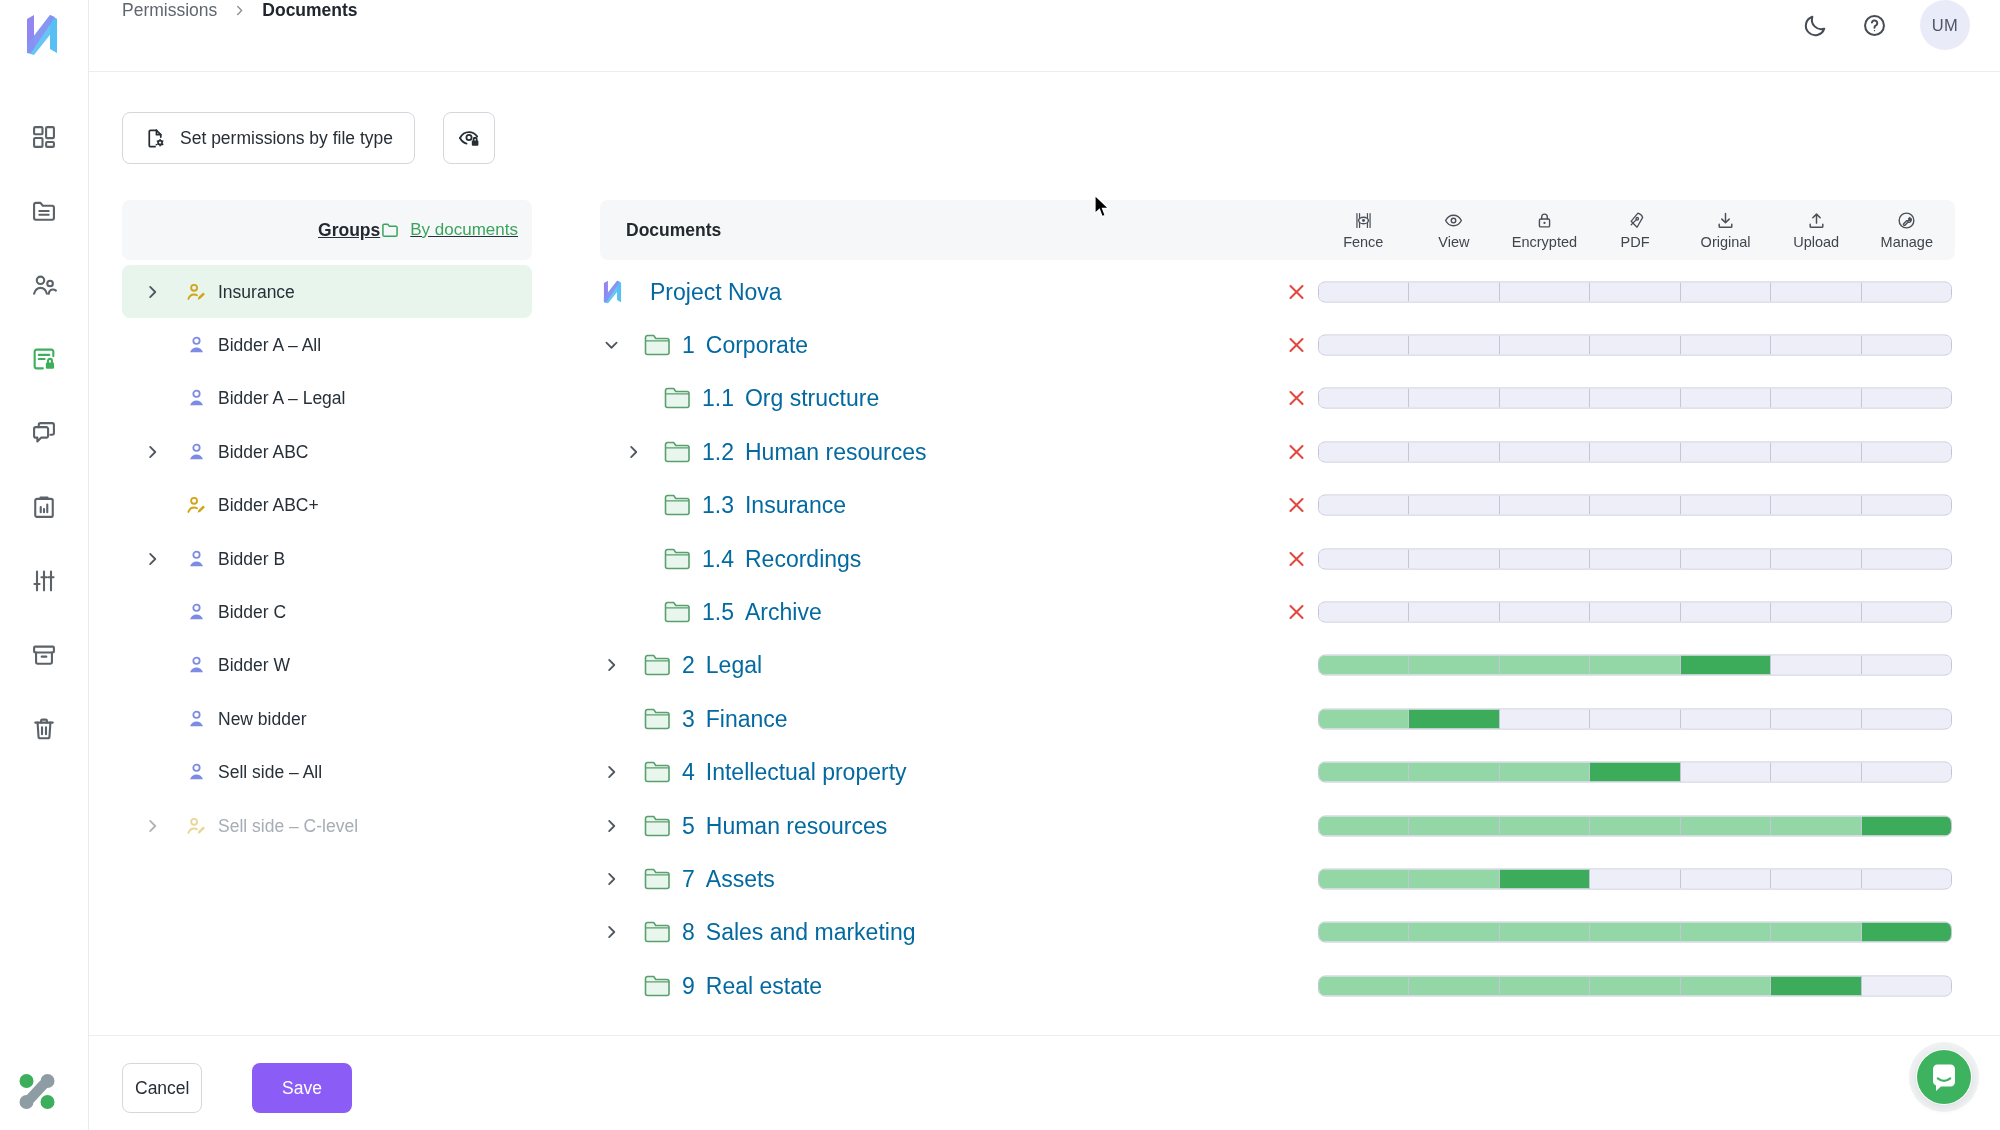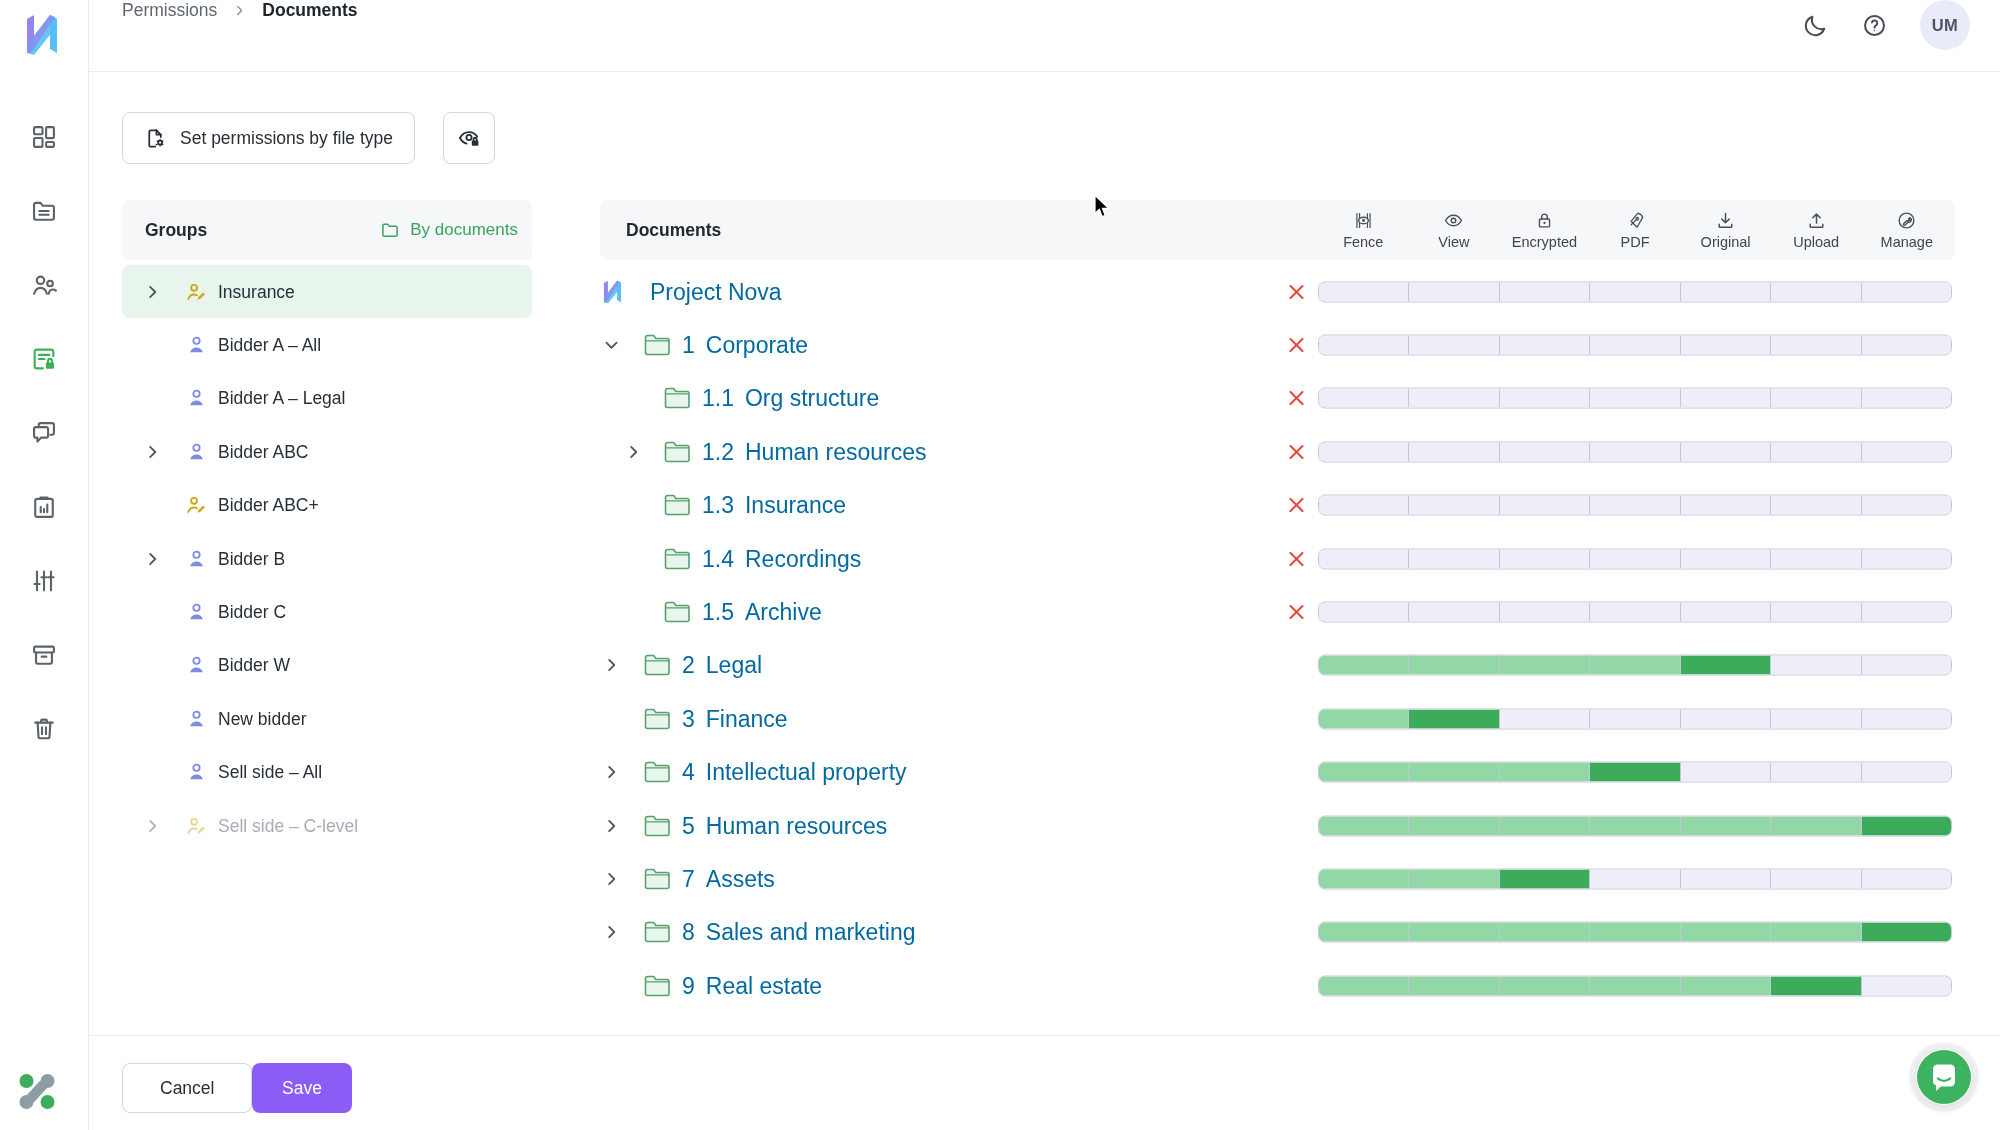--- a/index.html
+++ b/index.html
@@ -21,35 +21,35 @@
 
   
   .topbar{position:absolute;left:88px;top:0;width:1912px;height:72px;border-bottom:1px solid #ECEDF0;display:flex;align-items:flex-start;background:#fff;box-sizing:border-box;}
   .breadcrumb{margin-left:34px;display:flex;align-items:center;gap:16px;font-size:17.5px;}
   .bc-section{color:#5F6670;cursor:pointer;}
   .bc-sep{width:13px;height:13px;color:#8A9099;}
   .bc-current{color:#20262E;font-weight:700;}
   .topbar-right{margin-left:auto;display:flex;align-items:center;gap:32px;padding-right:30px;}
   .top-icon{width:27px;height:27px;color:#464C55;cursor:pointer;}
   .top-icon svg{width:27px;height:27px;}
-  .avatar{width:50px;height:50px;border-radius:50%;background:#E9EBF8;color:#4E5568;display:flex;align-items:center;justify-content:center;font-size:16.5px;font-weight:700;letter-spacing:.5px;cursor:pointer;}
+  .avatar{width:50px;height:50px;border-radius:50%;background:#E9EBF8;color:#4E5568;display:flex;align-items:center;justify-content:center;font-size:16.5px;font-weight:400;letter-spacing:.5px;cursor:pointer;}
 
   
   .toolbar{position:absolute;left:122px;top:112px;display:flex;gap:28px;}
   .btn-outline{height:52px;border:1px solid #D4D7DC;border-radius:8px;background:#fff;display:flex;align-items:center;gap:13px;padding:0 21px;font-size:17.5px;color:#272E36;cursor:pointer;font-family:inherit;}
   .btn-outline .icon svg{width:23px;height:23px;color:#272E36;}
   .btn-square{width:52px;height:52px;border:1px solid #D4D7DC;border-radius:8px;background:#fff;display:flex;align-items:center;justify-content:center;cursor:pointer;}
   .btn-square svg{width:24px;height:24px;color:#272E36;}
 
   
   .panel-header{height:60px;background:#F6F7F9;border-radius:8px;display:flex;align-items:center;box-sizing:border-box;}
   .panel-title{font-weight:700;font-size:17.5px;color:#23292F;}
 
   .groups-panel{position:absolute;left:122px;top:200px;width:410px;}
-  .groups-header{justify-content:space-between;padding:0 14px 0 23px;}
+  .groups-header{justify-content:flex-end;padding:0 14px 0 23px;text-decoration:underline;}
   .by-documents{display:flex;align-items:center;gap:10px;color:#3AA45C;font-size:17px;cursor:pointer;}
   .by-documents svg{width:20px;height:20px;}
   .group-rows{position:absolute;top:65px;left:0;width:410px;}
   .group-row{height:53.4px;position:relative;border-radius:8px;cursor:pointer;}
   .group-row.selected{background:#E8F5EC;}
   .group-row .chev{position:absolute;left:22px;top:50%;transform:translateY(-50%);width:17px;height:17px;color:#4F565E;}
   .group-row .g-icon{position:absolute;left:63px;top:50%;transform:translateY(-50%);width:23px;height:23px;}
   .group-row .g-icon svg{width:23px;height:23px;}
   .group-row .g-label{position:absolute;left:96px;top:50%;transform:translateY(-50%);font-size:17.5px;color:#273039;white-space:nowrap;}
   .group-row.disabled .g-label{color:#A7ADB6;}
@@ -74,21 +74,21 @@
   .deny{position:absolute;left:687px;top:50%;transform:translateY(-50%);width:19px;height:19px;cursor:pointer;}
   .bar{position:absolute;left:718px;top:50%;transform:translateY(-50%);width:634px;height:21px;border:1px solid #C2C6D8;border-radius:7px;display:flex;overflow:hidden;box-sizing:border-box;cursor:pointer;}
   .seg{flex:1;border-right:1px solid #C2C6D8;}
   .seg:last-child{border-right:none;}
   .seg.empty{background:#EDEEF8;}
   .seg.light{background:#92D7A5;}
   .seg.dark{background:#3CAC5B;}
 
   
   .footer-line{position:absolute;left:88px;top:1035px;width:1912px;height:1px;background:#ECEDF0;}
-  .btn-cancel{position:absolute;left:122px;top:1063px;height:50px;padding:0 37px;border:1px solid #D4D7DC;border-radius:8px;background:#fff;font-size:17.5px;color:#272E36;cursor:pointer;font-family:inherit;}
+  .btn-cancel{position:absolute;left:122px;top:1063px;height:50px;padding:0 12px;border:1px solid #D4D7DC;border-radius:8px;background:#fff;font-size:17.5px;color:#272E36;cursor:pointer;font-family:inherit;}
   .btn-save{position:absolute;left:252px;top:1063px;height:50px;width:100px;border:none;border-radius:8px;background:#8b5cf6;color:#fff;font-size:17.5px;cursor:pointer;font-family:inherit;}
 
   .chat-fab{position:absolute;right:28px;bottom:25px;width:56px;height:56px;border-radius:50%;box-shadow:0 0 0 7px rgba(228,230,234,.55), 0 2px 8px rgba(0,0,0,.18);cursor:pointer;}
   .chat-fab svg{width:56px;height:56px;}
 
   .mouse-cursor{position:absolute;left:1089px;top:193px;width:26px;height:26px;z-index:9;pointer-events:none;}
 </style>
 </head>
 <body>
 

